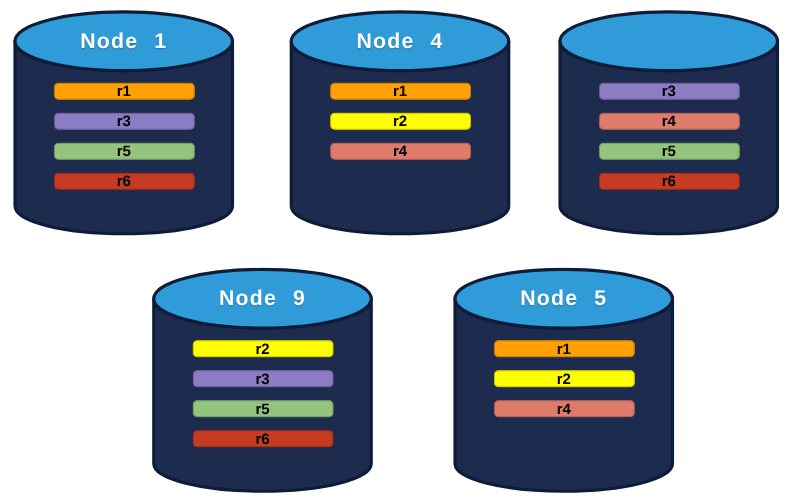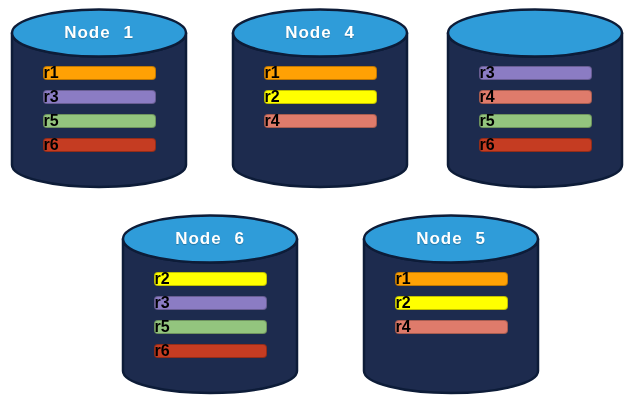--- a/index.html
+++ b/index.html
@@ -50,23 +50,23 @@
     align-items: center;
     gap: 10px;
   }
   .bar {
     box-sizing: border-box;
     width: 113px;
     height: 14px;
     border-radius: 4px;
     border: 1px solid var(--bar-border, rgba(0,0,0,0.25));
     color: var(--bar-label-text, #000000);
-    font-size: 16px;
+    font-size: 12px;
     font-weight: bold;
-    text-align: left;
+    text-align: center;
     line-height: 12px;
   }
 </style>
 </head>
 <body>
 
 <div class="canvas">
 
   <div class="node node-1">
     <svg class="cyl" viewBox="0 0 178 183" aria-hidden="true">
@@ -106,21 +106,21 @@
       <div class="bar" style="background-color: rgb(147, 197, 126);">r5</div>
       <div class="bar" style="background-color: rgb(197, 60, 34);">r6</div>
     </div>
   </div>
 
   <div class="node node-4">
     <svg class="cyl" viewBox="0 0 178 183" aria-hidden="true">
       <path class="cyl-body" d="M2,25 V157 A87,22 0 0 0 176,157 V25 A87,23.5 0 0 1 2,25 Z"></path>
       <ellipse class="cyl-top" cx="89" cy="25" rx="87" ry="23.5"></ellipse>
     </svg>
-    <div class="node-title">Node 6</div>
+    <div class="node-title">Node 9</div>
     <div class="bars">
       <div class="bar" style="background-color: rgb(255, 255, 0);">r2</div>
       <div class="bar" style="background-color: rgb(139, 124, 195);">r3</div>
       <div class="bar" style="background-color: rgb(147, 197, 126);">r5</div>
       <div class="bar" style="background-color: rgb(197, 60, 34);">r6</div>
     </div>
   </div>
 
   <div class="node node-5">
     <svg class="cyl" viewBox="0 0 178 183" aria-hidden="true">

